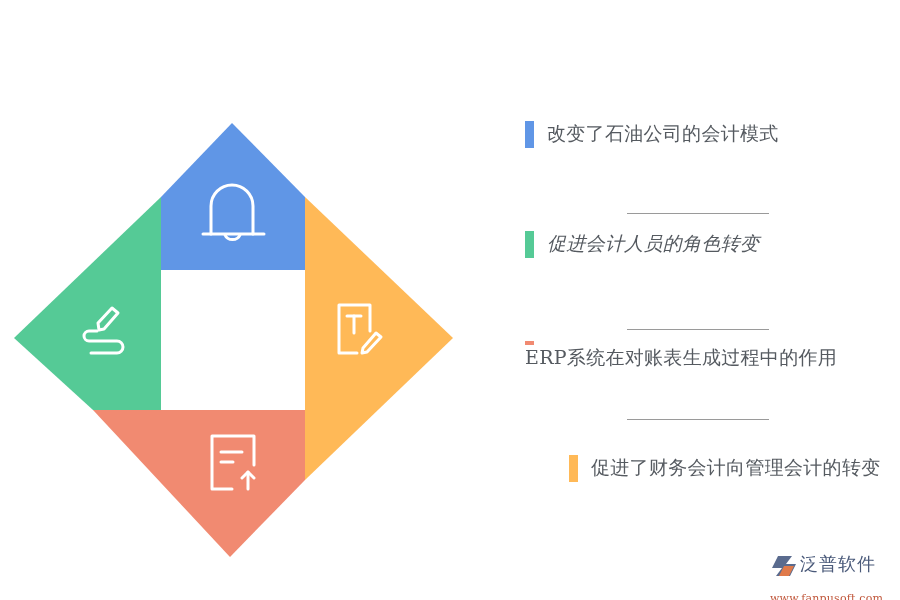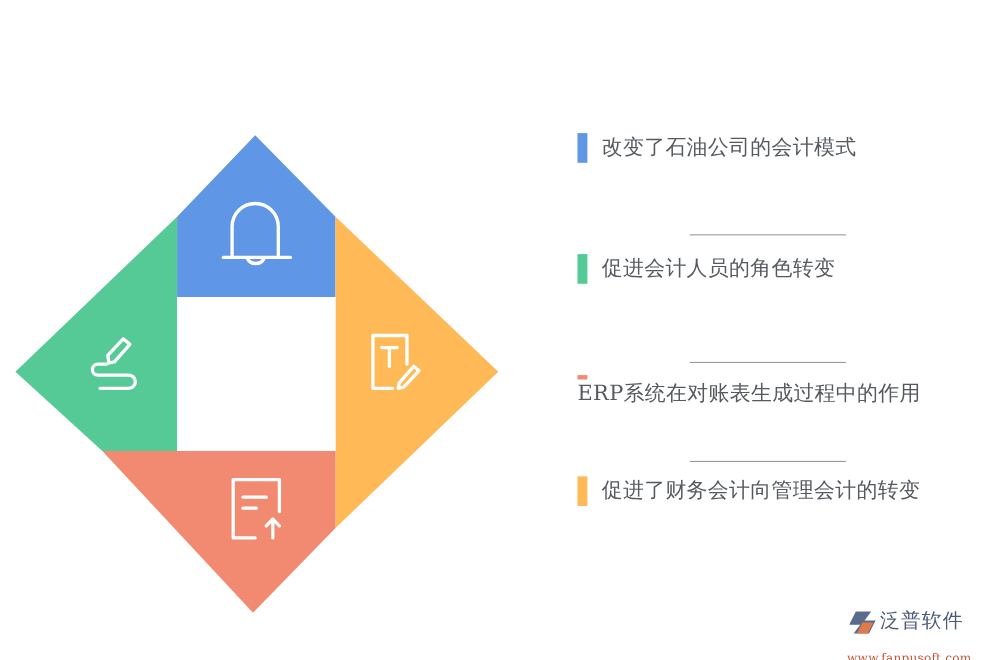--- a/index.html
+++ b/index.html
@@ -55,33 +55,33 @@
     <path d="M242,478 L248,472 L254,478"></path>
   </g>
 </svg>
 
 <div class="item" style="top:121px;">
   <div class="bar" style="background:#6096E6;"></div>
   <span class="label">改变了石油公司的会计模式</span>
 </div>
 <div class="divider" style="top:213px;"></div>
 
-<div class="item" style="top:231px;">
+<div class="item" style="top:231px;font-style:italic;">
   <div class="bar" style="background:#55CA96;"></div>
   <span class="label">促进会计人员的角色转变</span>
 </div>
 <div class="divider" style="top:329px;"></div>
 
 <div class="item" style="top:341px;flex-direction:column;">
   <div class="bar" style="background:#F18A71;"></div>
   <span class="label">ERP系统在对账表生成过程中的作用</span>
 </div>
 <div class="divider" style="top:419px;"></div>
 
-<div class="item" style="top:433px;">
+<div class="item" style="top:455px;margin-left:44px;">
   <div class="bar" style="background:#FFB957;"></div>
   <span class="label">促进了财务会计向管理会计的转变</span>
 </div>
 
 <div id="logo">
   <svg width="28" height="24" style="position:absolute;left:2px;top:2px;">
     <path d="M6,2 L20,2 L14,10 L24,10 L18,22 L4,22 L10,14 L0,14 Z" fill="#5a6b8e"></path>
     <path d="M12,12 L22,12 L17,22 L7,22 Z" fill="#e07a4a"></path>
   </svg>
   <span class="logo-name">泛普软件</span>

